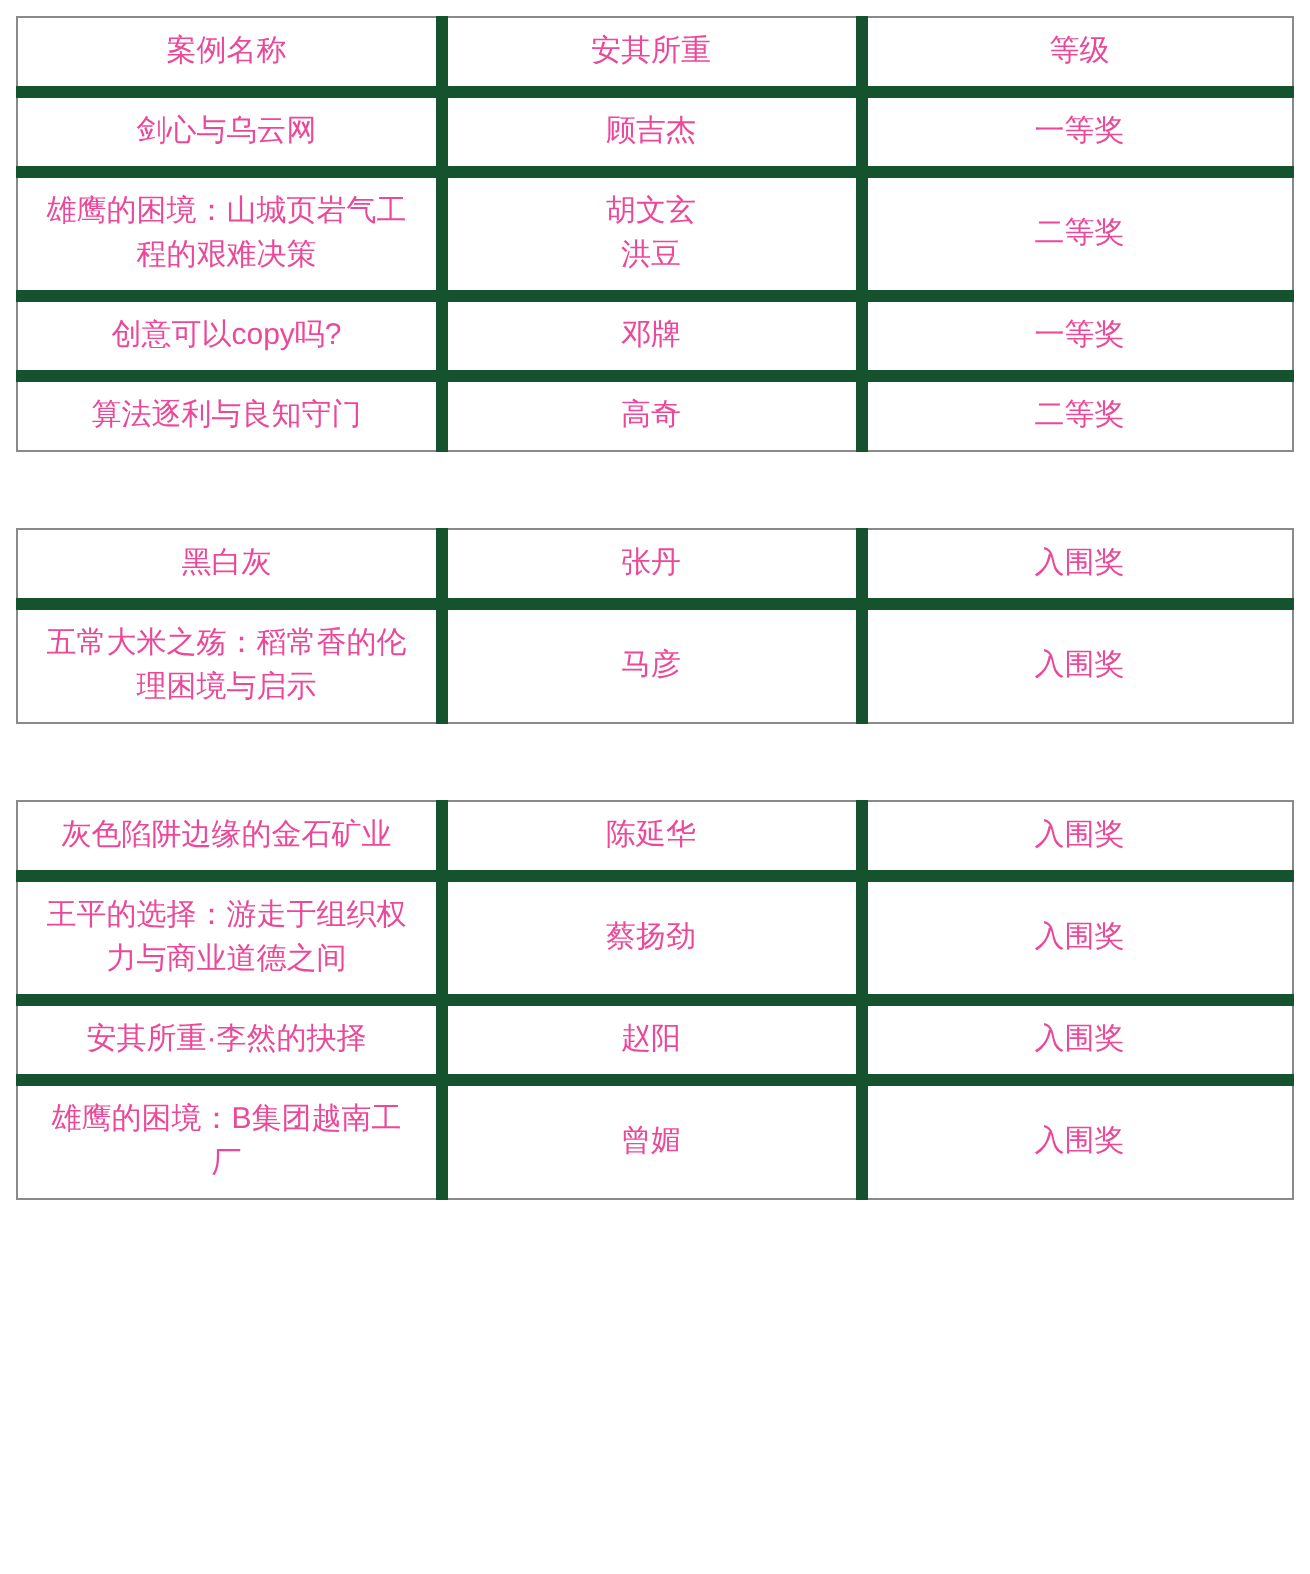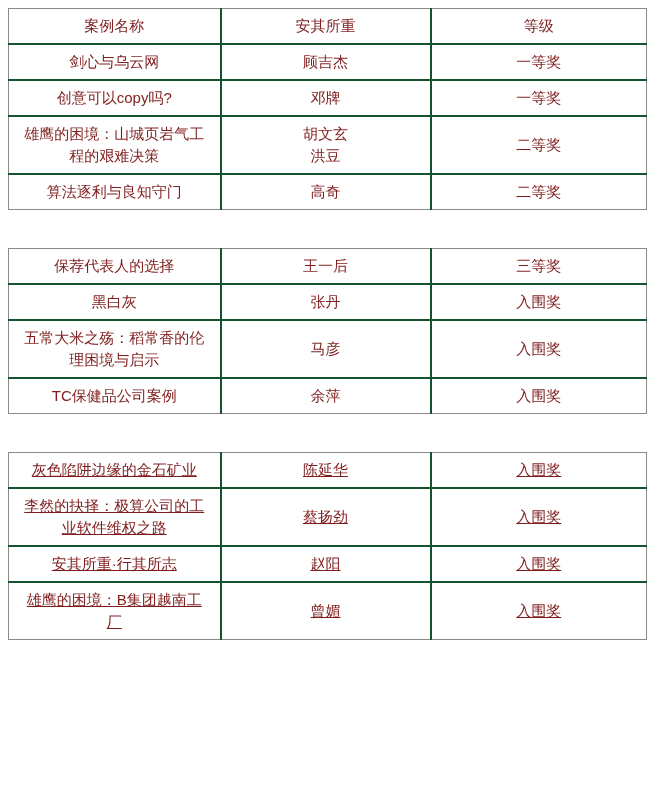--- a/index.html
+++ b/index.html
@@ -12,29 +12,29 @@
     min-height: 787px;
     box-sizing: border-box;
     padding: 8px 0 0 8px;
     font-family: "Liberation Sans", sans-serif;
   }
   table.awards {
     border-collapse: collapse;
     table-layout: fixed;
     width: 638px;
     margin: 0 0 38px 0;
-    color: #7f1d1d;
+    color: #ec4899;
   }
-  table.awards:last-child { margin-bottom: 0; text-decoration: underline; }
+  table.awards:last-child { margin-bottom: 0; }
   col.col-case   { width: 212px; }
   col.col-author { width: 210px; }
   col.col-award  { width: 216px; }
   table.awards th,
   table.awards td {
-    border: 2px solid #14532d;
+    border: 6px solid #14532d;
     text-align: center;
     vertical-align: middle;
     font-size: 15px;
     line-height: 22px;
     font-weight: normal;
     padding: 6px 12px;
     word-break: break-all;
   }
   
   table.awards tr:first-child > th,
@@ -61,103 +61,89 @@
           <th>等级</th>
         </tr>
         <tr>
           <td>剑心与乌云网</td>
           <td>
             <div>顾吉杰</div>
           </td>
           <td>一等奖</td>
         </tr>
         <tr>
-          <td>创意可以copy吗?</td>
-          <td>
-            <div>邓牌</div>
-          </td>
-          <td>一等奖</td>
-        </tr>
-        <tr>
           <td>雄鹰的困境：山城页岩气工程的艰难决策</td>
           <td>
             <div>胡文玄</div>
             <div>洪豆</div>
           </td>
           <td>二等奖</td>
+        </tr>
+        <tr>
+          <td>创意可以copy吗?</td>
+          <td>
+            <div>邓牌</div>
+          </td>
+          <td>一等奖</td>
         </tr>
         <tr>
           <td>算法逐利与良知守门</td>
           <td>
             <div>高奇</div>
           </td>
           <td>二等奖</td>
         </tr>
       </tbody>
     </table>
     <table class="awards">
       <colgroup>
         <col class="col-case">
         <col class="col-author">
         <col class="col-award">
       </colgroup>
       <tbody>
         <tr>
-          <td>保荐代表人的选择</td>
-          <td>
-            <div>王一后</div>
-          </td>
-          <td>三等奖</td>
-        </tr>
-        <tr>
           <td>黑白灰</td>
           <td>
             <div>张丹</div>
           </td>
           <td>入围奖</td>
         </tr>
         <tr>
           <td>五常大米之殇：稻常香的伦理困境与启示</td>
           <td>
             <div>马彦</div>
-          </td>
-          <td>入围奖</td>
-        </tr>
-        <tr>
-          <td>TC保健品公司案例</td>
-          <td>
-            <div>余萍</div>
           </td>
           <td>入围奖</td>
         </tr>
       </tbody>
     </table>
     <table class="awards">
       <colgroup>
         <col class="col-case">
         <col class="col-author">
         <col class="col-award">
       </colgroup>
       <tbody>
         <tr>
           <td>灰色陷阱边缘的金石矿业</td>
           <td>
             <div>陈延华</div>
           </td>
           <td>入围奖</td>
         </tr>
         <tr>
-          <td>李然的抉择：极算公司的工业软件维权之路</td>
+          <td>王平的选择：游走于组织权力与商业道德之间</td>
           <td>
             <div>蔡扬劲</div>
           </td>
           <td>入围奖</td>
         </tr>
         <tr>
-          <td>安其所重·行其所志</td>
+          <td>安其所重·李然的抉择</td>
           <td>
             <div>赵阳</div>
           </td>
           <td>入围奖</td>
         </tr>
         <tr>
           <td>雄鹰的困境：B集团越南工厂</td>
           <td>
             <div>曾媚</div>
           </td>

